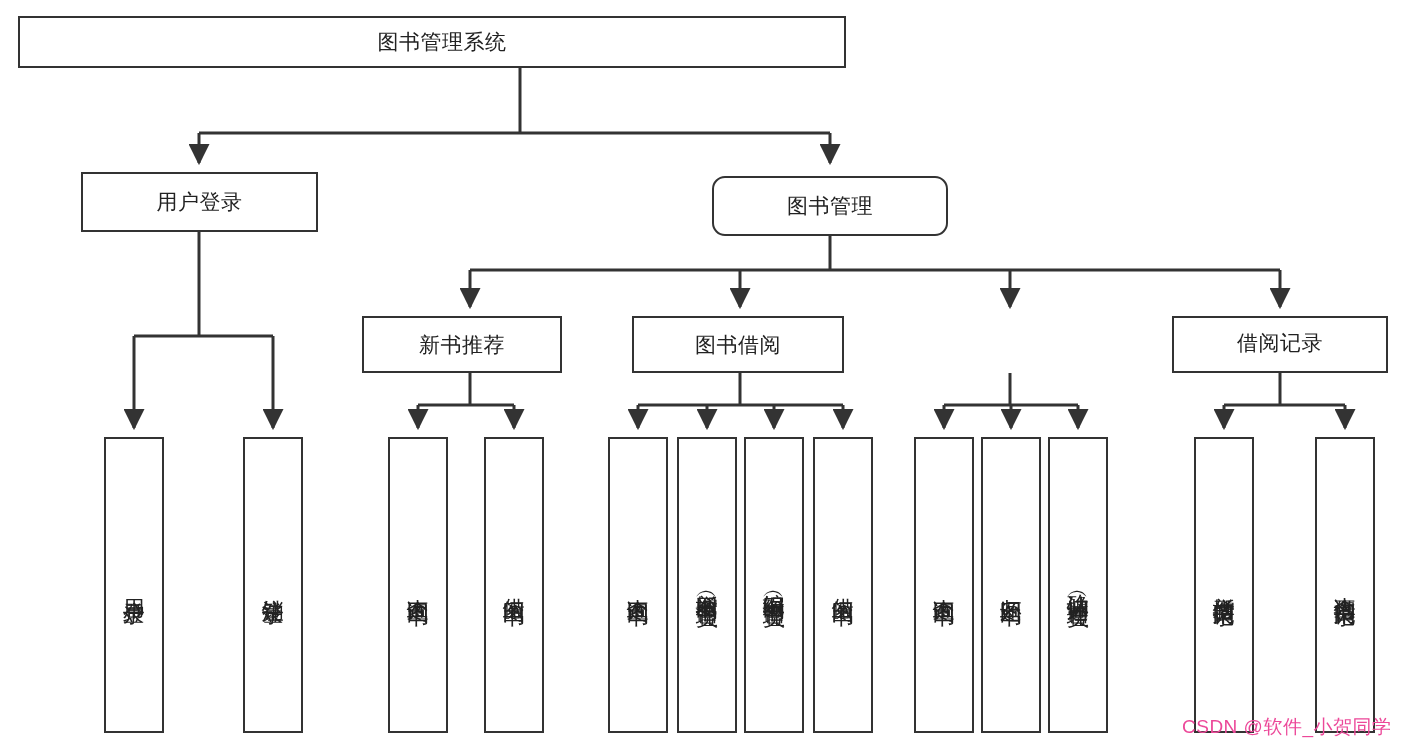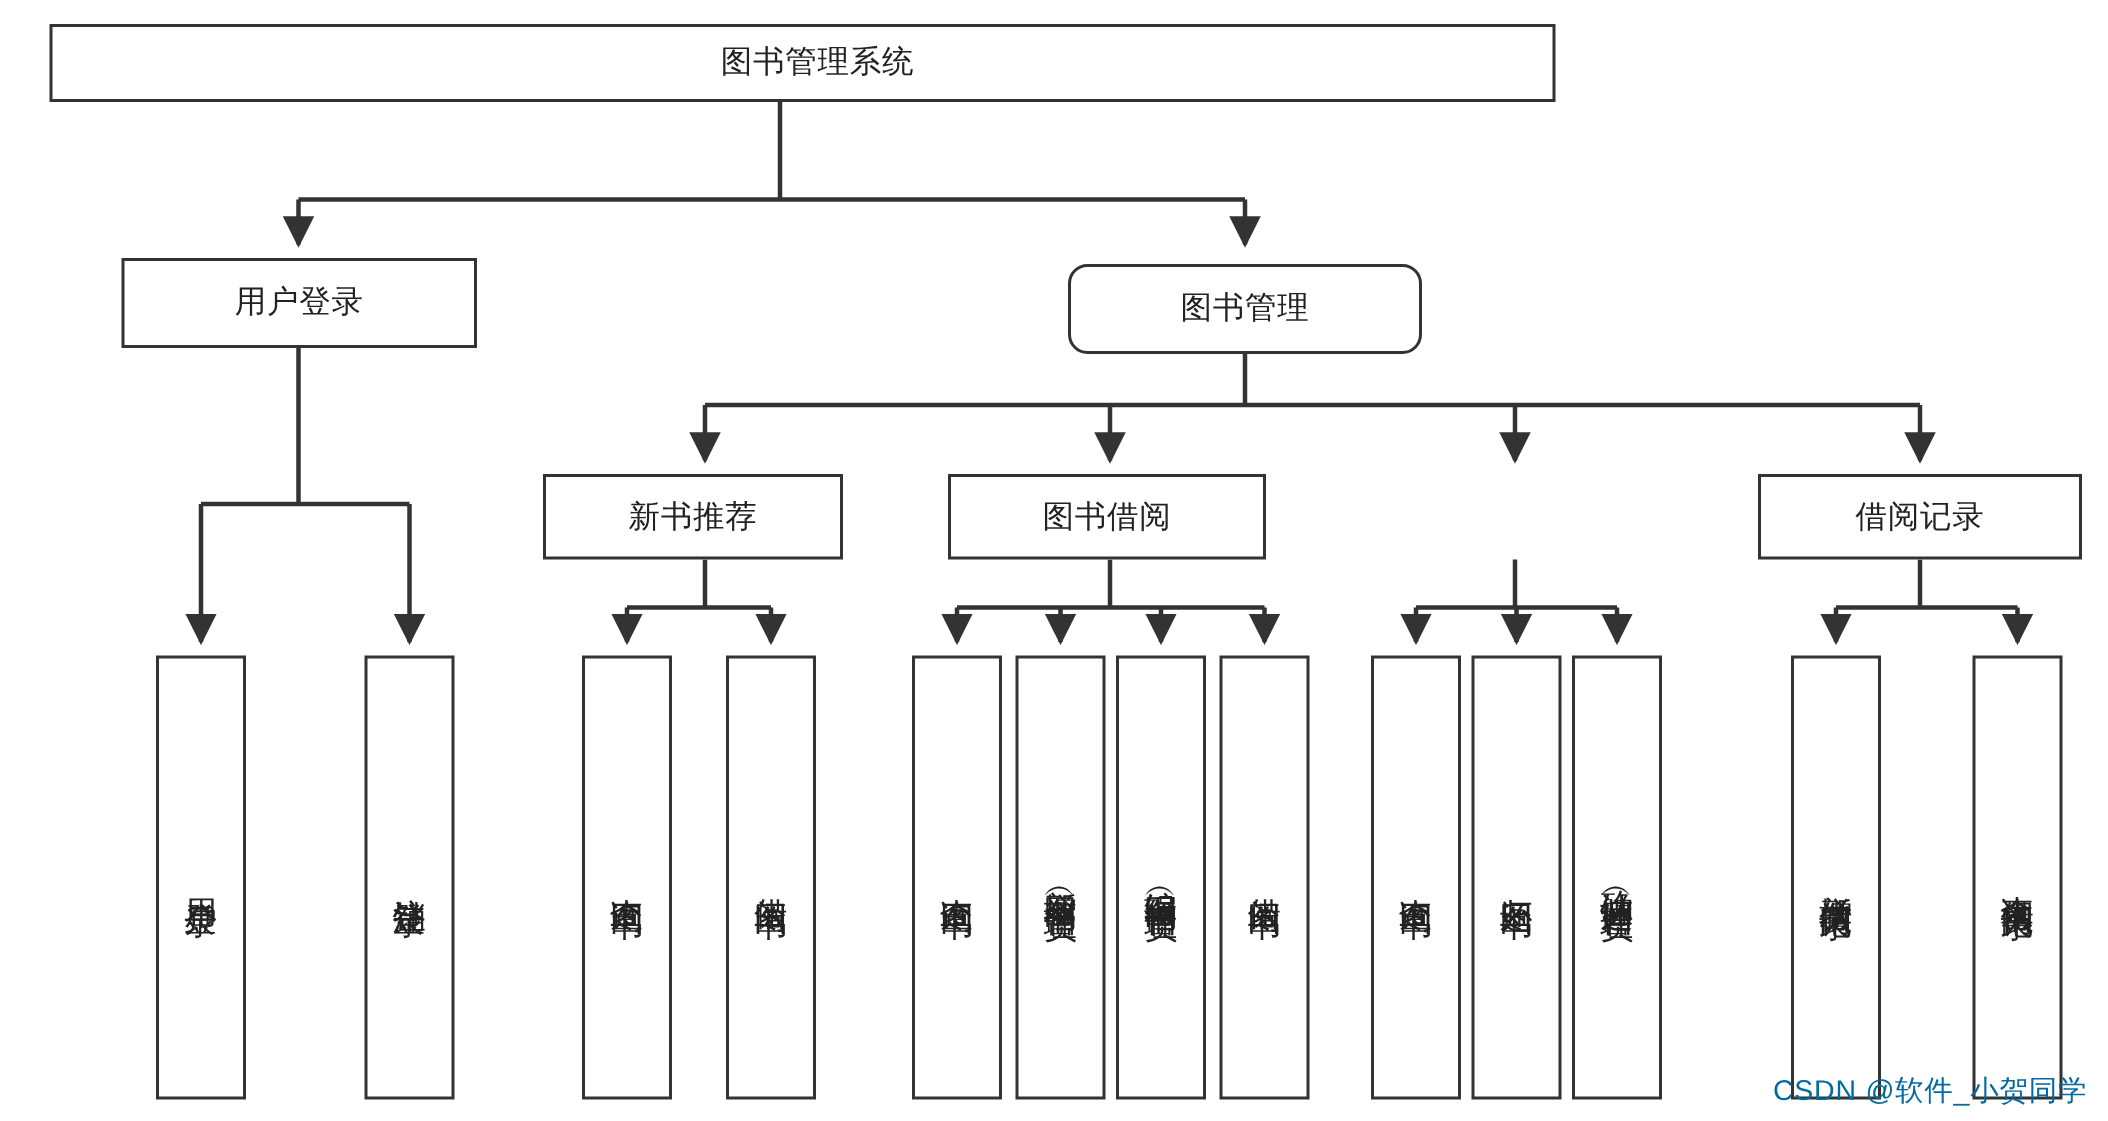--- a/index.html
+++ b/index.html
@@ -56,21 +56,21 @@
     text-orientation: upright;
     display: block;
     text-align: center;
     letter-spacing: 2px;
   }
   .watermark {
     position: absolute;
     left: 1182px;
     top: 714px;
     font-size: 19px;
-    color: #0369a1;
+    color: #ec4899;
     white-space: nowrap;
     letter-spacing: 0.5px;
   }
 </style>
 </head>
 <body>
 
 <div id="canvas">
 
   <svg id="wires" viewBox="0 0 1405 747" width="1405" height="747">
@@ -116,38 +116,38 @@
       <path d="M 1011 405 L 1011 428" marker-end="url(#arrow)"></path>
       <path d="M 1078 405 L 1078 428" marker-end="url(#arrow)"></path>
 
       <path d="M 1280 373 L 1280 405"></path>
       <path d="M 1224 405 L 1345 405"></path>
       <path d="M 1224 405 L 1224 428" marker-end="url(#arrow)"></path>
       <path d="M 1345 405 L 1345 428" marker-end="url(#arrow)"></path>
     </g>
   </svg>
 
-  <div class="node h" style="left:33px; top:16px; width:1004px; height:52px;padding-left:20px;">
+  <div class="node h" style="left:18px; top:16px; width:828px; height:52px;padding-left:20px;">
     <span>图书管理系统</span>
   </div>
 
   <div class="node h" style="left:81px; top:172px; width:237px; height:60px;">
     <span>用户登录</span>
   </div>
   <div class="node h" style="left:712px; top:176px; width:236px; height:60px;border-radius:13px;">
     <span>图书管理</span>
   </div>
 
   <div class="node h" style="left:362px; top:316px; width:200px; height:57px;">
     <span>新书推荐</span>
   </div>
   <div class="node h" style="left:632px; top:316px; width:212px; height:57px;justify-content:center;">
     <span>图书借阅</span>
   </div>
-  <div class="node h" style="left:1172px; top:316px; width:216px; height:57px;">
+  <div class="node h" style="left:1172px; top:316px; width:216px; height:57px;font-family:Liberation Mono, monospace;">
     <span>借阅记录</span>
   </div>
 
   <div class="node v" style="left:104px; top:437px; width:60px; height:296px;">
     <span class="vtext">用户登录</span>
   </div>
   <div class="node v" style="left:243px; top:437px; width:60px; height:296px;">
     <span class="vtext">注销登录</span>
   </div>
   <div class="node v" style="left:388px; top:437px; width:60px; height:296px;">

